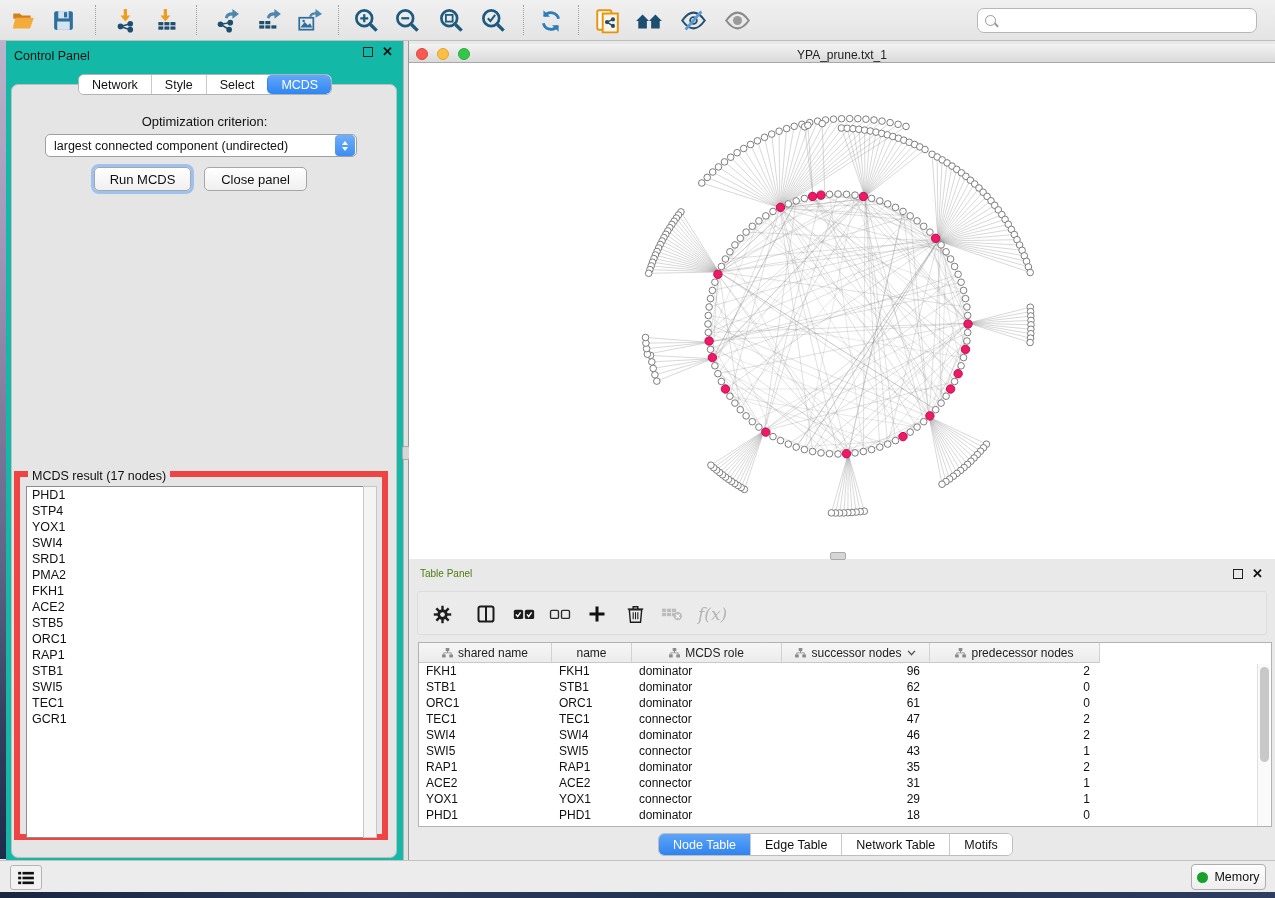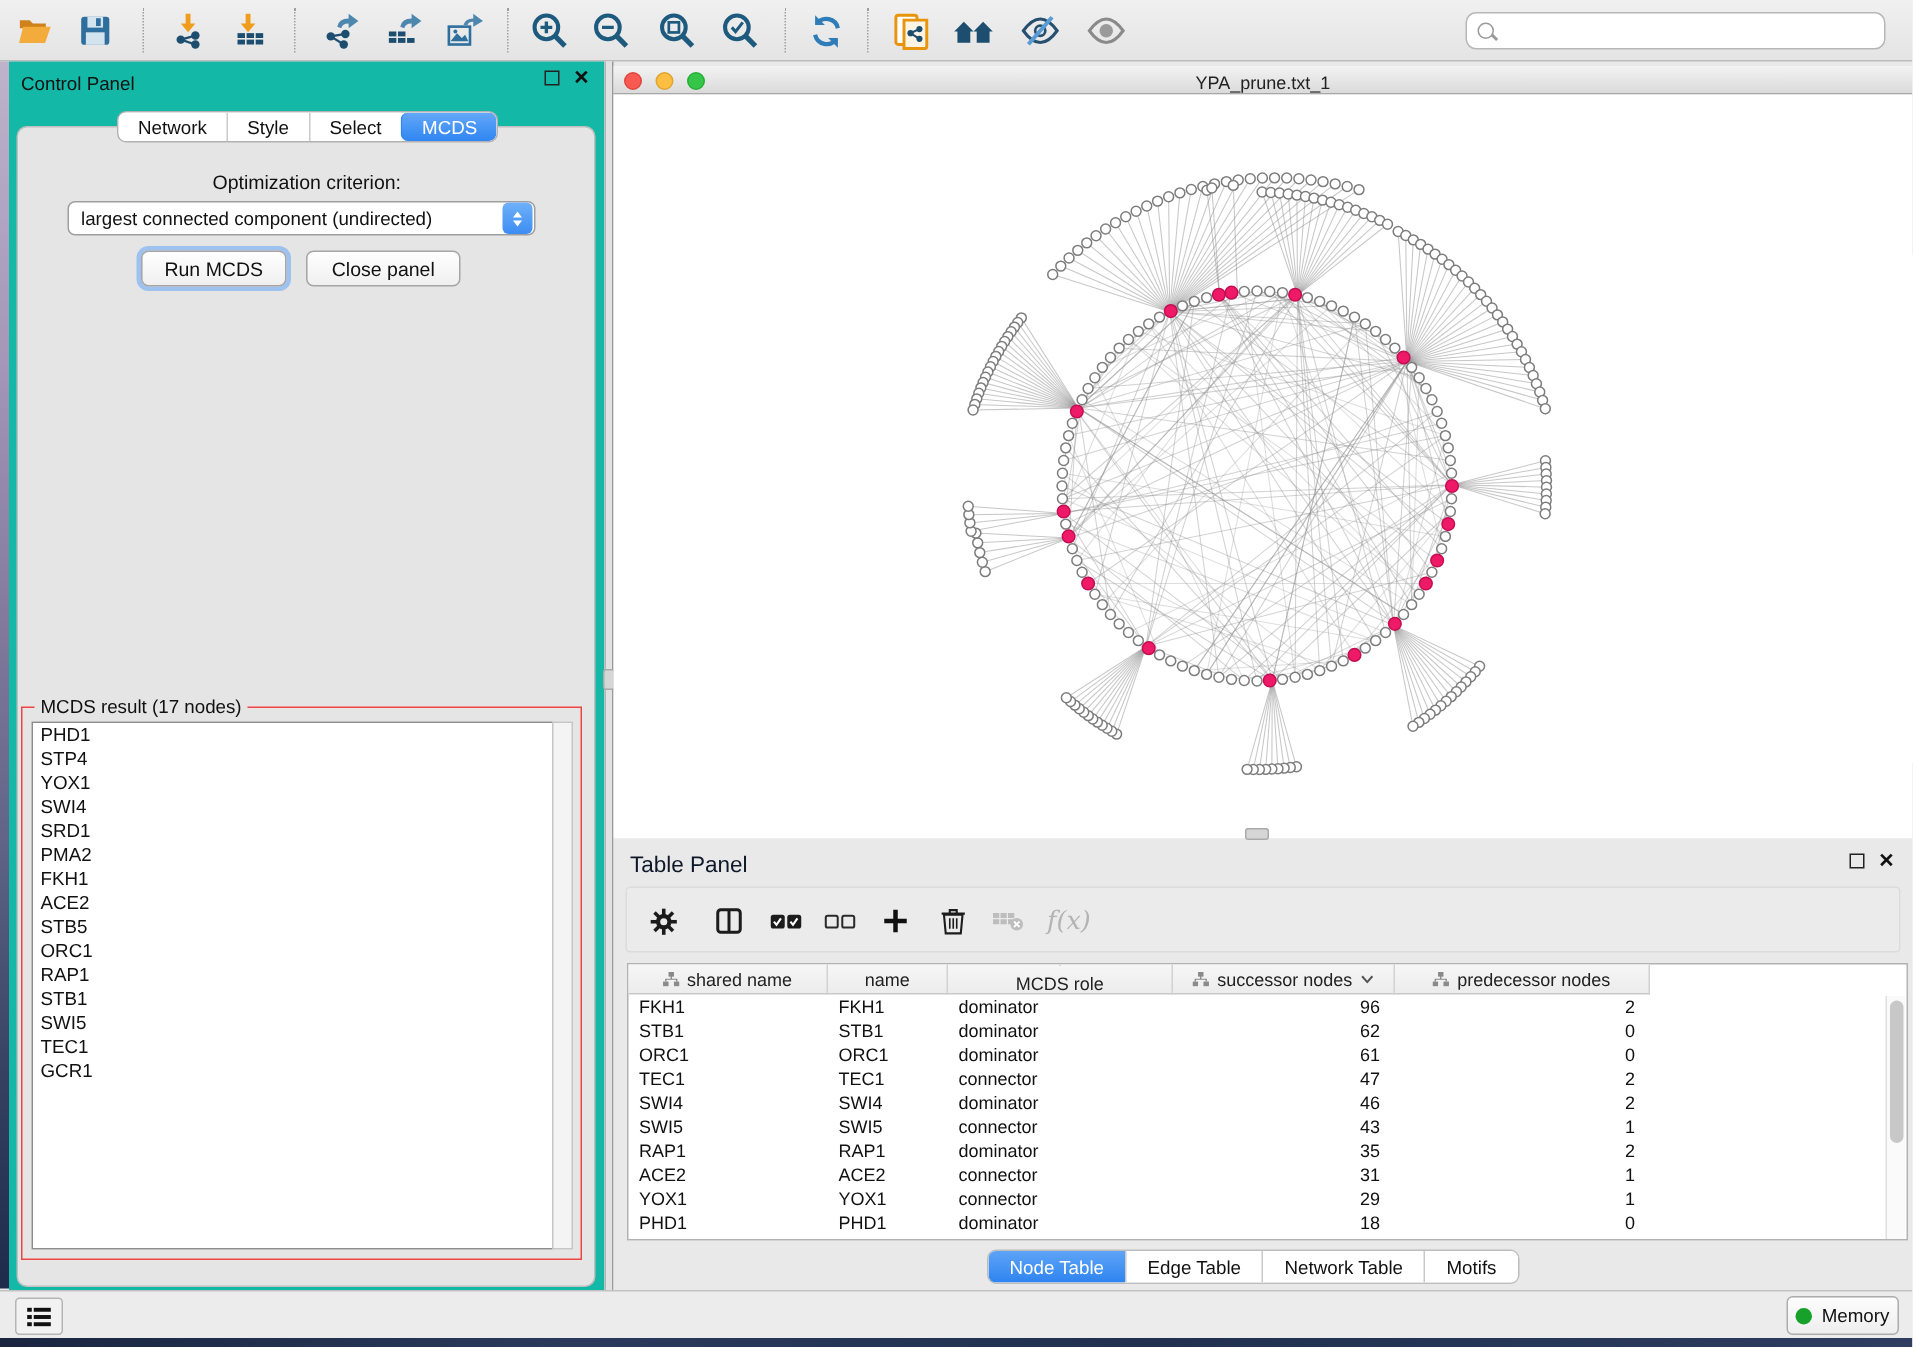--- a/index.html
+++ b/index.html
@@ -44,21 +44,21 @@
   .dropdown .dval { flex:1; font-size:12.5px; padding-left:8px; color:#111; white-space:nowrap; }
   .stepper { width:20px; height:21px; border-radius:4px; background:linear-gradient(#6fb0f9,#3c8df3);
              display:flex; flex-direction:column; align-items:center; justify-content:center; gap:2px; margin-right:1px; }
   .tri-up { width:0; height:0; border-left:3.5px solid transparent; border-right:3.5px solid transparent; border-bottom:4.5px solid #fff; }
   .tri-dn { width:0; height:0; border-left:3.5px solid transparent; border-right:3.5px solid transparent; border-top:4.5px solid #fff; }
   .btn { position:absolute; top:126px; height:24px; background:linear-gradient(#ffffff,#efefef);
          border:1px solid #a6a6a6; border-radius:5px; font-size:13px; color:#111;
          display:flex; align-items:center; justify-content:center; cursor:pointer; }
   .btn-run { left:88px; width:97px; box-shadow:0 0 0 3px rgba(110,170,245,.6); }
   .btn-close { left:198px; width:103px; }
-  .mcds-group { position:absolute; left:8px; top:430px; width:374px; height:369px; border:1px solid #ef4444; }
+  .mcds-group { position:absolute; left:8px; top:430px; width:374px; height:369px; border:6px solid #ef4444; }
   .mcds-legend { position:absolute; left:8px; top:-8px; background:#e5e5e5; padding:0 4px; font-size:12.5px; color:#111; }
   .mcds-list { position:absolute; left:6px; top:9px; width:348px; height:352px; background:#fff;
                border:1px solid #8d8d8d; overflow:hidden; font-size:12.5px; color:#111; }
   .mcds-list .li { height:16px; line-height:16px; padding-left:5px; }
   .mcds-scroll { position:absolute; right:5px; top:9px; width:14px; height:352px; background:#f4f4f4; border:1px solid #c6c6c6; }
 
   
   .vsplit { position:absolute; left:403px; top:41px; width:6px; height:819px; background:#e2e2e2; border-left:1px solid #b5b5b5; border-right:1px solid #9a9a9a; }
   .vgrip { position:absolute; left:-2px; top:405px; width:8px; height:14px; background:#d6d6d6; border:1px solid #aaa; border-radius:2px; }
   .hgrip { position:absolute; left:830px; top:552px; width:16px; height:8px; background:#d6d6d6; border:1px solid #aaa; border-radius:2px; z-index:4; }
@@ -70,21 +70,21 @@
   .lights { position:absolute; left:7px; top:4px; display:flex; gap:9px; }
   .light { width:12px; height:12px; border-radius:50%; }
   .l-red { background:#f85a52; border:1px solid #e1453e; }
   .l-yel { background:#fdbe41; border:1px solid #e0a52f; }
   .l-grn { background:#35c649; border:1px solid #27ae38; }
   .net-title { position:absolute; left:0; top:4px; width:100%; text-align:center; font-size:12px; color:#222; }
   .net-canvas { position:absolute; left:0; top:22px; width:866px; height:496px; background:#fff; }
 
   
   .table-panel { position:absolute; left:409px; top:559px; width:866px; height:301px; background:#e9e9e9; }
-  .tp-title { position:absolute; left:11px; top:9px; font-size:15px; color:#0f172a; }
+  .tp-title { position:absolute; left:11px; top:9px; font-size:10px; color:#4d7c0f; }
   .tp-ctrls { right:12px; top:10px; }
   .tp-toolbar { position:absolute; left:8px; top:32px; width:850px; height:44px; background:#ebebeb; border:1px solid #dcdcdc; border-radius:3px; }
   .tp-ico { position:absolute; top:9px; height:26px; display:flex; align-items:center; justify-content:center; cursor:pointer; }
   .fx { font-family:"DejaVu Serif", serif; font-style:italic; font-size:17px; color:#b3b3b3; }
   .tblwrap { position:absolute; left:9px; top:83px; width:854px; height:185px; background:#ffffff; border:1px solid #b2b2b2; }
   .thead { position:absolute; left:0; top:0; height:20px; display:flex; background:linear-gradient(#f6f6f6,#ececec); border-bottom:1px solid #c9c9c9; }
   .th { height:20px; display:flex; align-items:center; justify-content:center; gap:5px;
         border-right:1px solid #d2d2d2; font-size:12px; color:#222; }
   .tbody { position:absolute; left:0; top:20px; }
   .trow { display:flex; height:16px; }
@@ -971,21 +971,21 @@
                 <rect x="0" y="7" width="4" height="3.4"></rect>
                 <rect x="8" y="7" width="4" height="3.4"></rect>
                 <path d="M5.5 3v2H1.5v2h1V5.7h7V7h1V5H6.5V3z"></path>
               </g>
             </svg>
             <span>shared name</span>
           </div>
           <div class="th" style="width: 80px;">
             <span>name</span>
           </div>
-          <div class="th" style="width: 150px; flex-direction: column;">
+          <div class="th" style="width: 150px;">
             <svg width="11" height="10" viewBox="0 0 12 11">
               <g fill="#8a8a8a">
                 <rect x="4" y="0" width="4" height="3.4"></rect>
                 <rect x="0" y="7" width="4" height="3.4"></rect>
                 <rect x="8" y="7" width="4" height="3.4"></rect>
                 <path d="M5.5 3v2H1.5v2h1V5.7h7V7h1V5H6.5V3z"></path>
               </g>
             </svg>
             <span>MCDS role</span>
           </div>

